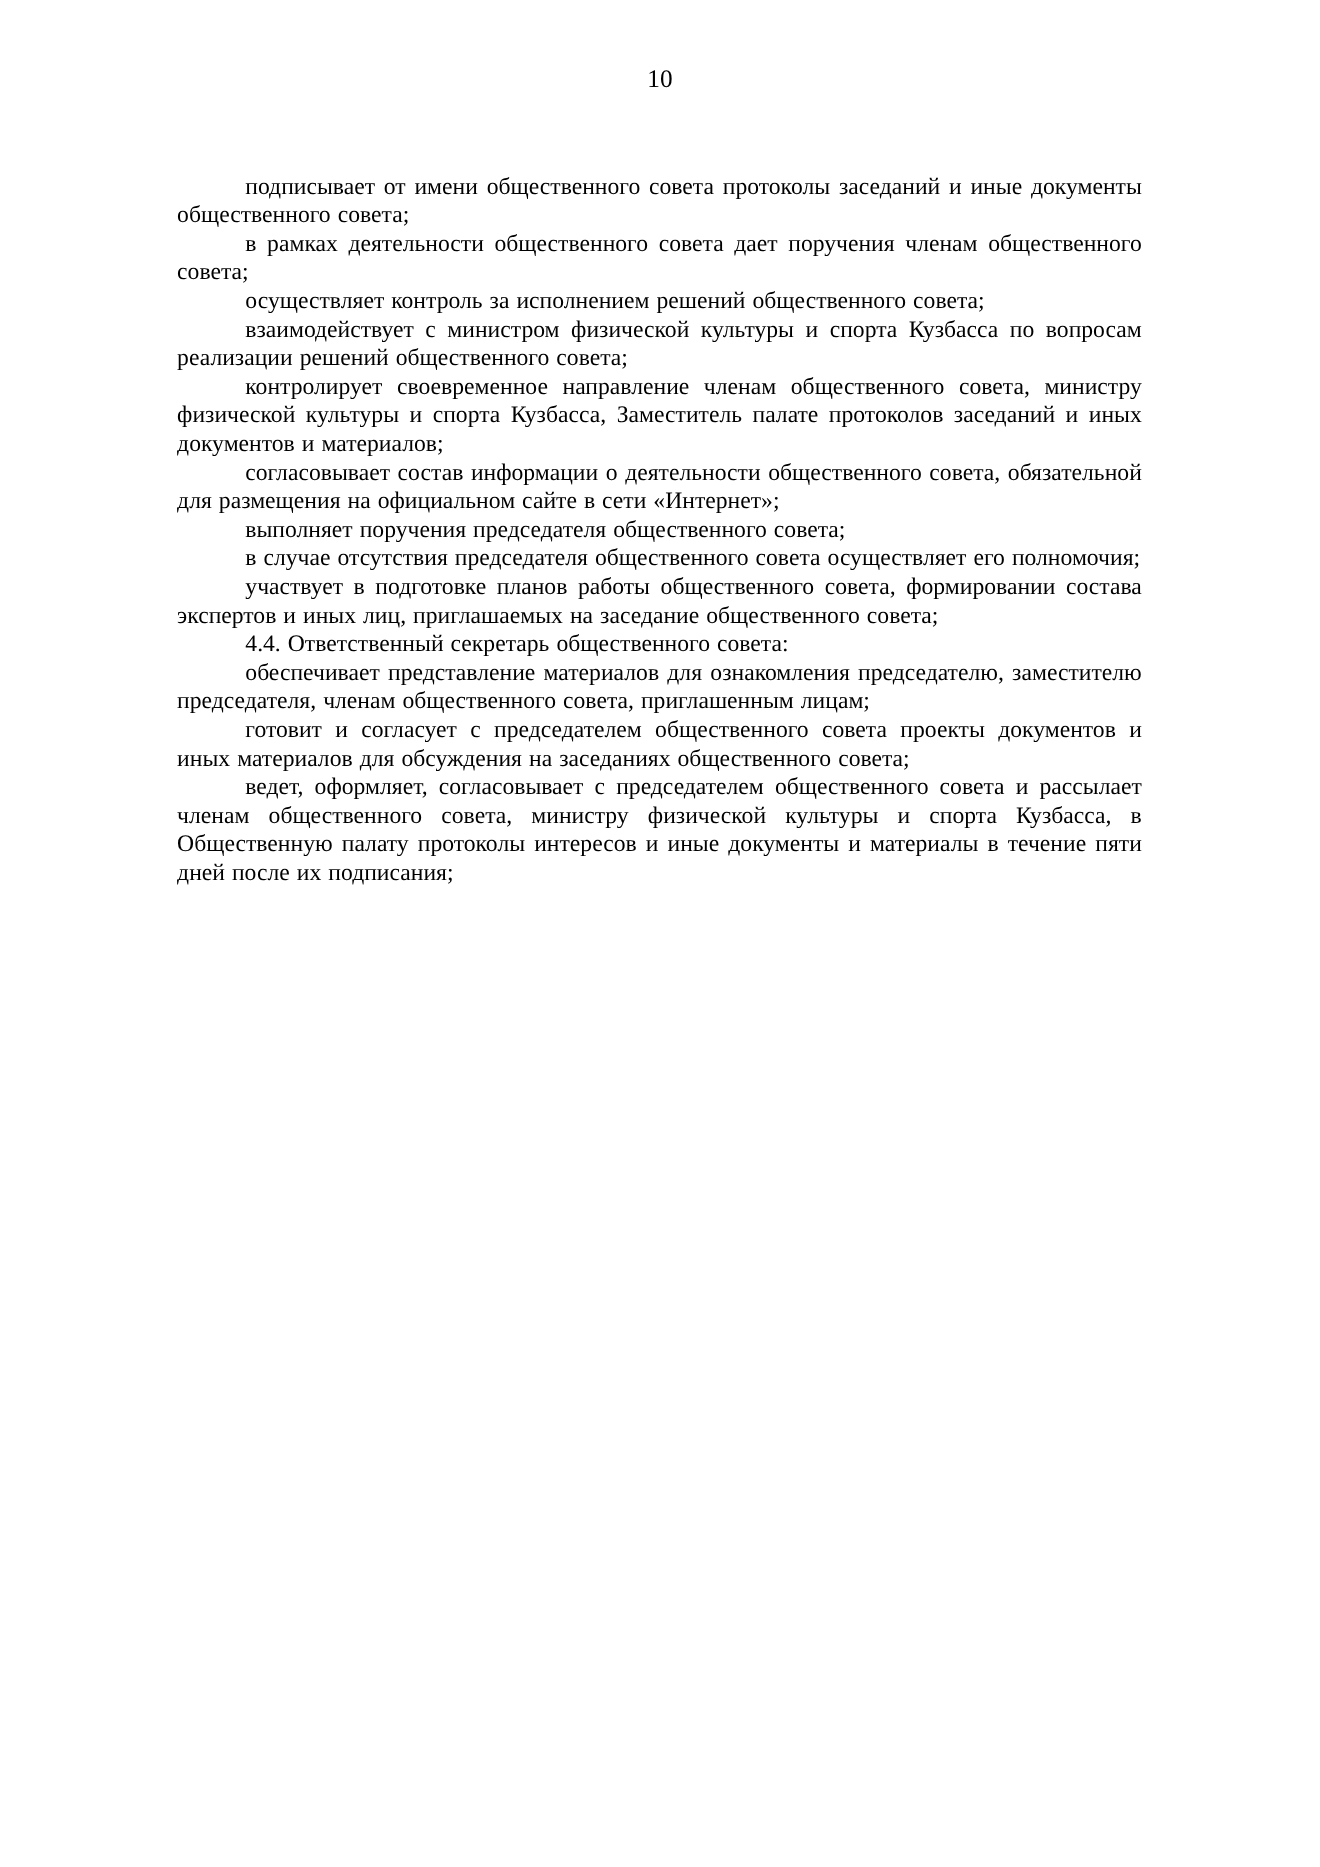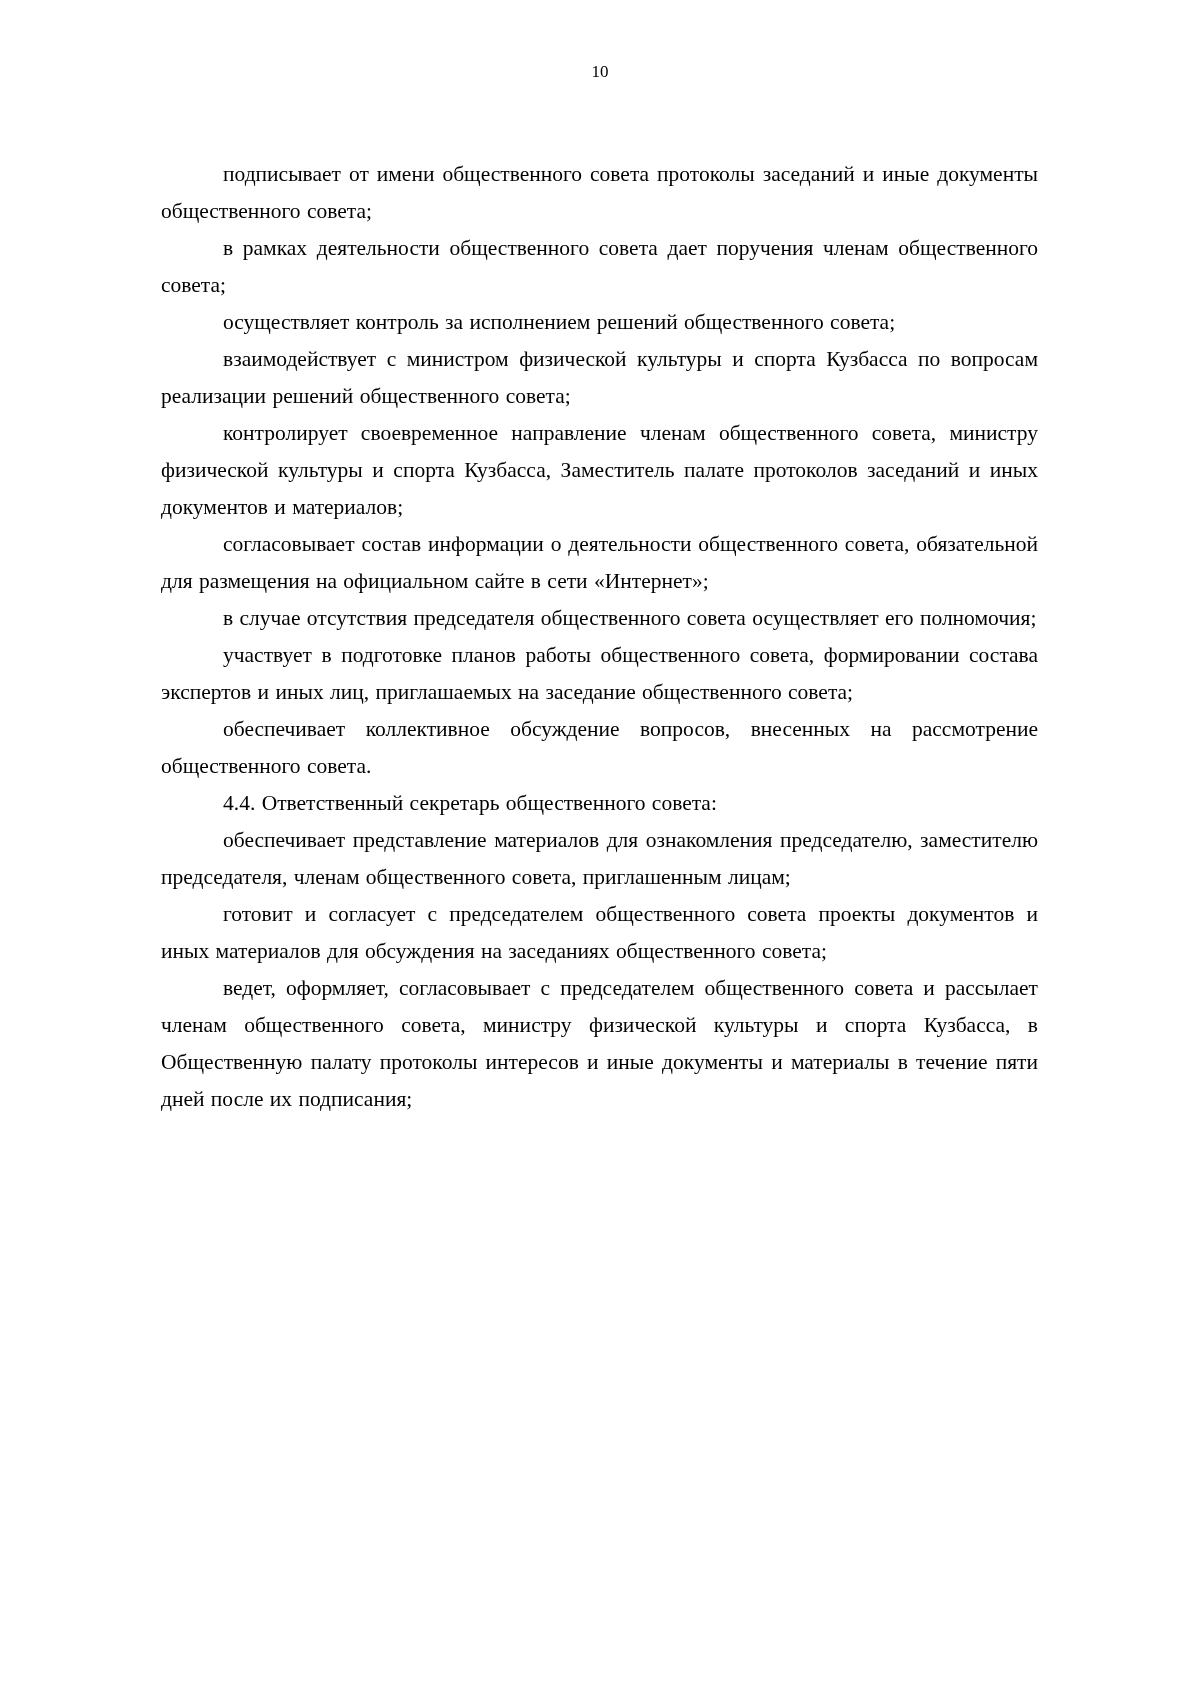--- a/index.html
+++ b/index.html
@@ -20,30 +20,30 @@
     height: 1697px;
     background: #ffffff;
     overflow: hidden;
   }
   .page-number {
     position: absolute;
     top: 60px;
     left: 0;
     width: 1200px;
     text-align: center;
-    font-size: 17px;
+    font-size: 23px;
     line-height: 24px;
   }
   .content {
     position: absolute;
     top: 156px;
     left: 161px;
     width: 877px;
     font-size: 21.5px;
-    line-height: 37px;
+    line-height: 26px;
   }
   .content p {
     margin: 0;
     padding: 0;
     text-align: justify;
     text-justify: inter-word;
     text-indent: 62px;
     word-spacing: 1px;
   }
 </style>
@@ -52,21 +52,21 @@
 
 <div class="page">
   <div class="page-number">10</div>
   <div class="content">
       <p>подписывает от имени общественного совета протоколы заседаний и иные документы общественного совета;</p>
       <p>в рамках деятельности общественного совета дает поручения членам общественного совета;</p>
       <p>осуществляет контроль за исполнением решений общественного совета;</p>
       <p>взаимодействует с министром физической культуры и спорта Кузбасса по вопросам реализации решений общественного совета;</p>
       <p>контролирует своевременное направление членам общественного совета, министру физической культуры и спорта Кузбасса, Заместитель палате протоколов заседаний и иных документов и материалов;</p>
       <p>согласовывает состав информации о деятельности общественного совета, обязательной для размещения на официальном сайте в сети «Интернет»;</p>
+      <p>выполняет поручения председателя общественного совета;</p>
       <p>в случае отсутствия председателя общественного совета осуществляет его полномочия;</p>
       <p>участвует в подготовке планов работы общественного совета, формировании состава экспертов и иных лиц, приглашаемых на заседание общественного совета;</p>
-      <p>обеспечивает коллективное обсуждение вопросов, внесенных на рассмотрение общественного совета.</p>
       <p>4.4. Ответственный секретарь общественного совета:</p>
       <p>обеспечивает представление материалов для ознакомления председателю, заместителю председателя, членам общественного совета, приглашенным лицам;</p>
       <p>готовит и согласует с председателем общественного совета проекты документов и иных материалов для обсуждения на заседаниях общественного совета;</p>
       <p>ведет, оформляет, согласовывает с председателем общественного совета и рассылает членам общественного совета, министру физической культуры и спорта Кузбасса, в Общественную палату протоколы интересов и иные документы и материалы в течение пяти дней после их подписания;</p>
     </div>
 </div>
 
 </body></html>

